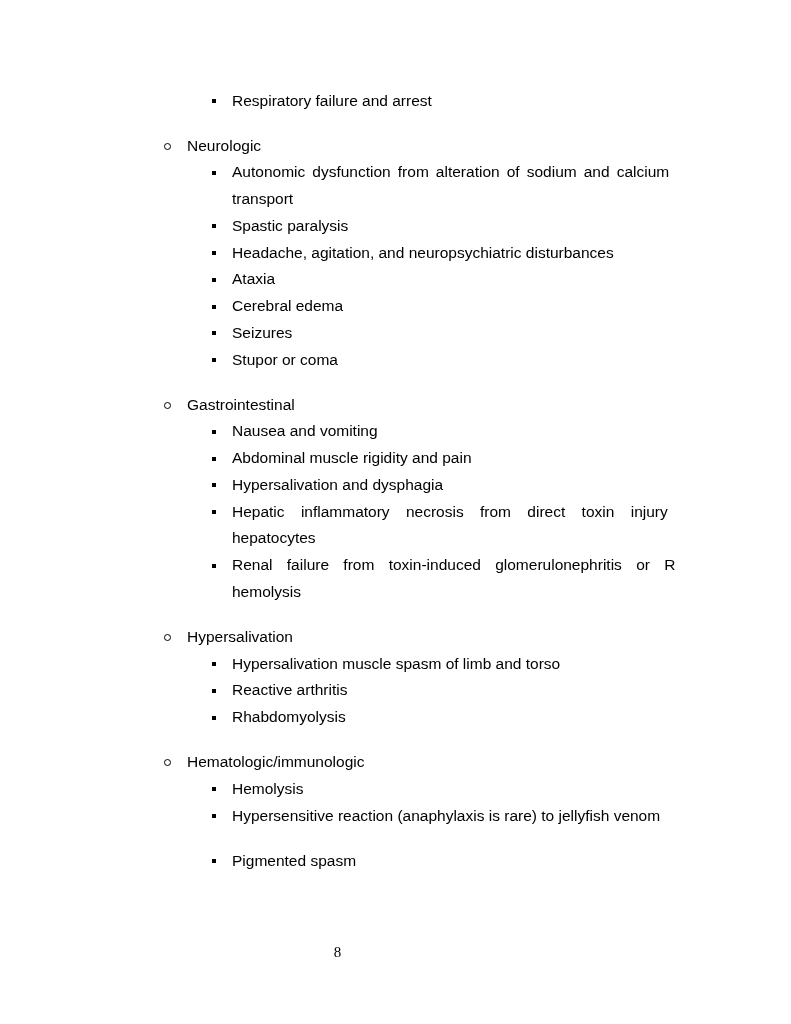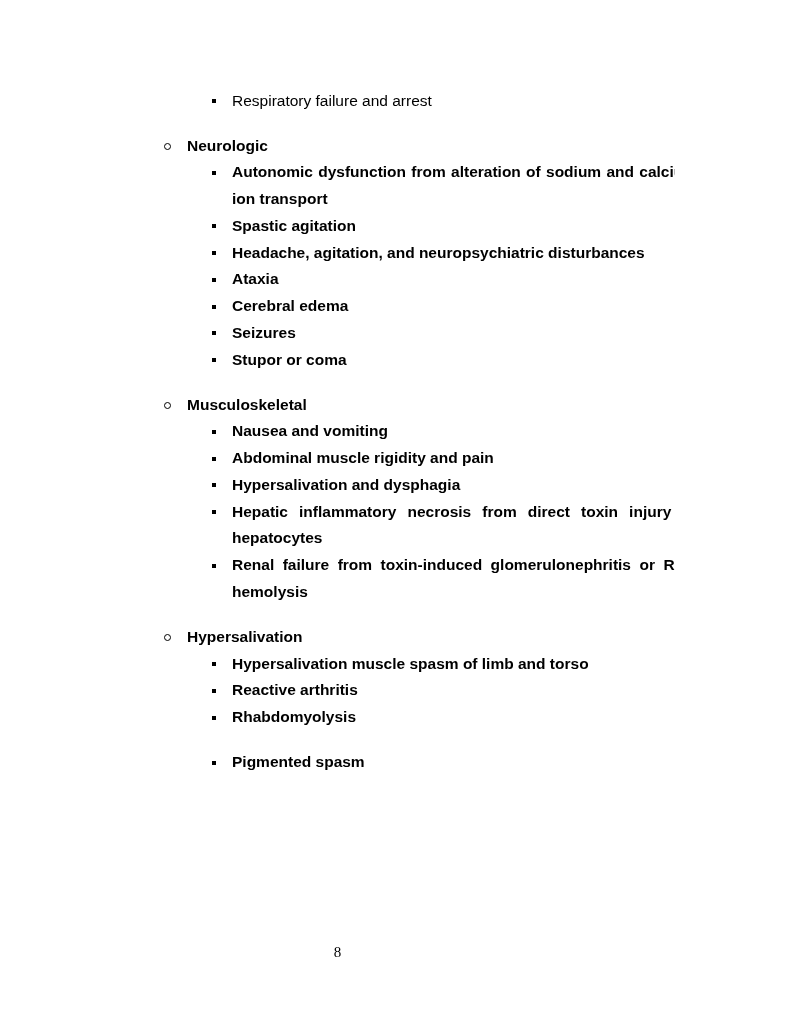--- a/index.html
+++ b/index.html
@@ -18,21 +18,20 @@
     overflow: hidden;
   }
   .content {
     position: absolute;
     top: 87.5px;
     left: 95px;
     width: 602px;
   }
   .group + .group {
     margin-top: 18.25px;
-    font-weight: bold;
   }
   .item {
     position: relative;
     line-height: 26.75px;
   }
   
   .l1 {
     padding-left: 92px;
   }
   .l1 .bullet {
@@ -87,21 +86,21 @@
       <div class="item l1">
         <span class="bullet"></span>
         <span>Neurologic</span>
       </div>
       <div class="item l2">
         <span class="bullet"></span>
         <span>Autonomic dysfunction from alteration of sodium and calcium ion transport</span>
       </div>
       <div class="item l2">
         <span class="bullet"></span>
-        <span>Spastic agitation</span>
+        <span>Spastic paralysis</span>
       </div>
       <div class="item l2">
         <span class="bullet"></span>
         <span>Headache, agitation, and neuropsychiatric disturbances</span>
       </div>
       <div class="item l2">
         <span class="bullet"></span>
         <span>Ataxia</span>
       </div>
       <div class="item l2">
@@ -114,21 +113,21 @@
       </div>
       <div class="item l2">
         <span class="bullet"></span>
         <span>Stupor or coma</span>
       </div>
     </section>
 
     <section class="group">
       <div class="item l1">
         <span class="bullet"></span>
-        <span>Musculoskeletal</span>
+        <span>Gastrointestinal</span>
       </div>
       <div class="item l2">
         <span class="bullet"></span>
         <span>Nausea and vomiting</span>
       </div>
       <div class="item l2">
         <span class="bullet"></span>
         <span>Abdominal muscle rigidity and pain</span>
       </div>
       <div class="item l2">
@@ -157,20 +156,34 @@
       <div class="item l2">
         <span class="bullet"></span>
         <span>Reactive arthritis</span>
       </div>
       <div class="item l2">
         <span class="bullet"></span>
         <span>Rhabdomyolysis</span>
       </div>
     </section>
 
+    <section class="group">
+      <div class="item l1">
+        <span class="bullet"></span>
+        <span>Hematologic/immunologic</span>
+      </div>
+      <div class="item l2">
+        <span class="bullet"></span>
+        <span>Hemolysis</span>
+      </div>
+      <div class="item l2">
+        <span class="bullet"></span>
+        <span>Hypersensitive reaction (anaphylaxis is rare) to jellyfish venom</span>
+      </div>
+    </section>
 
     <section class="group">
       <div class="item l2">
         <span class="bullet"></span>
         <span>Pigmented spasm</span>
       </div>
     </section>
 
   </div>
 

